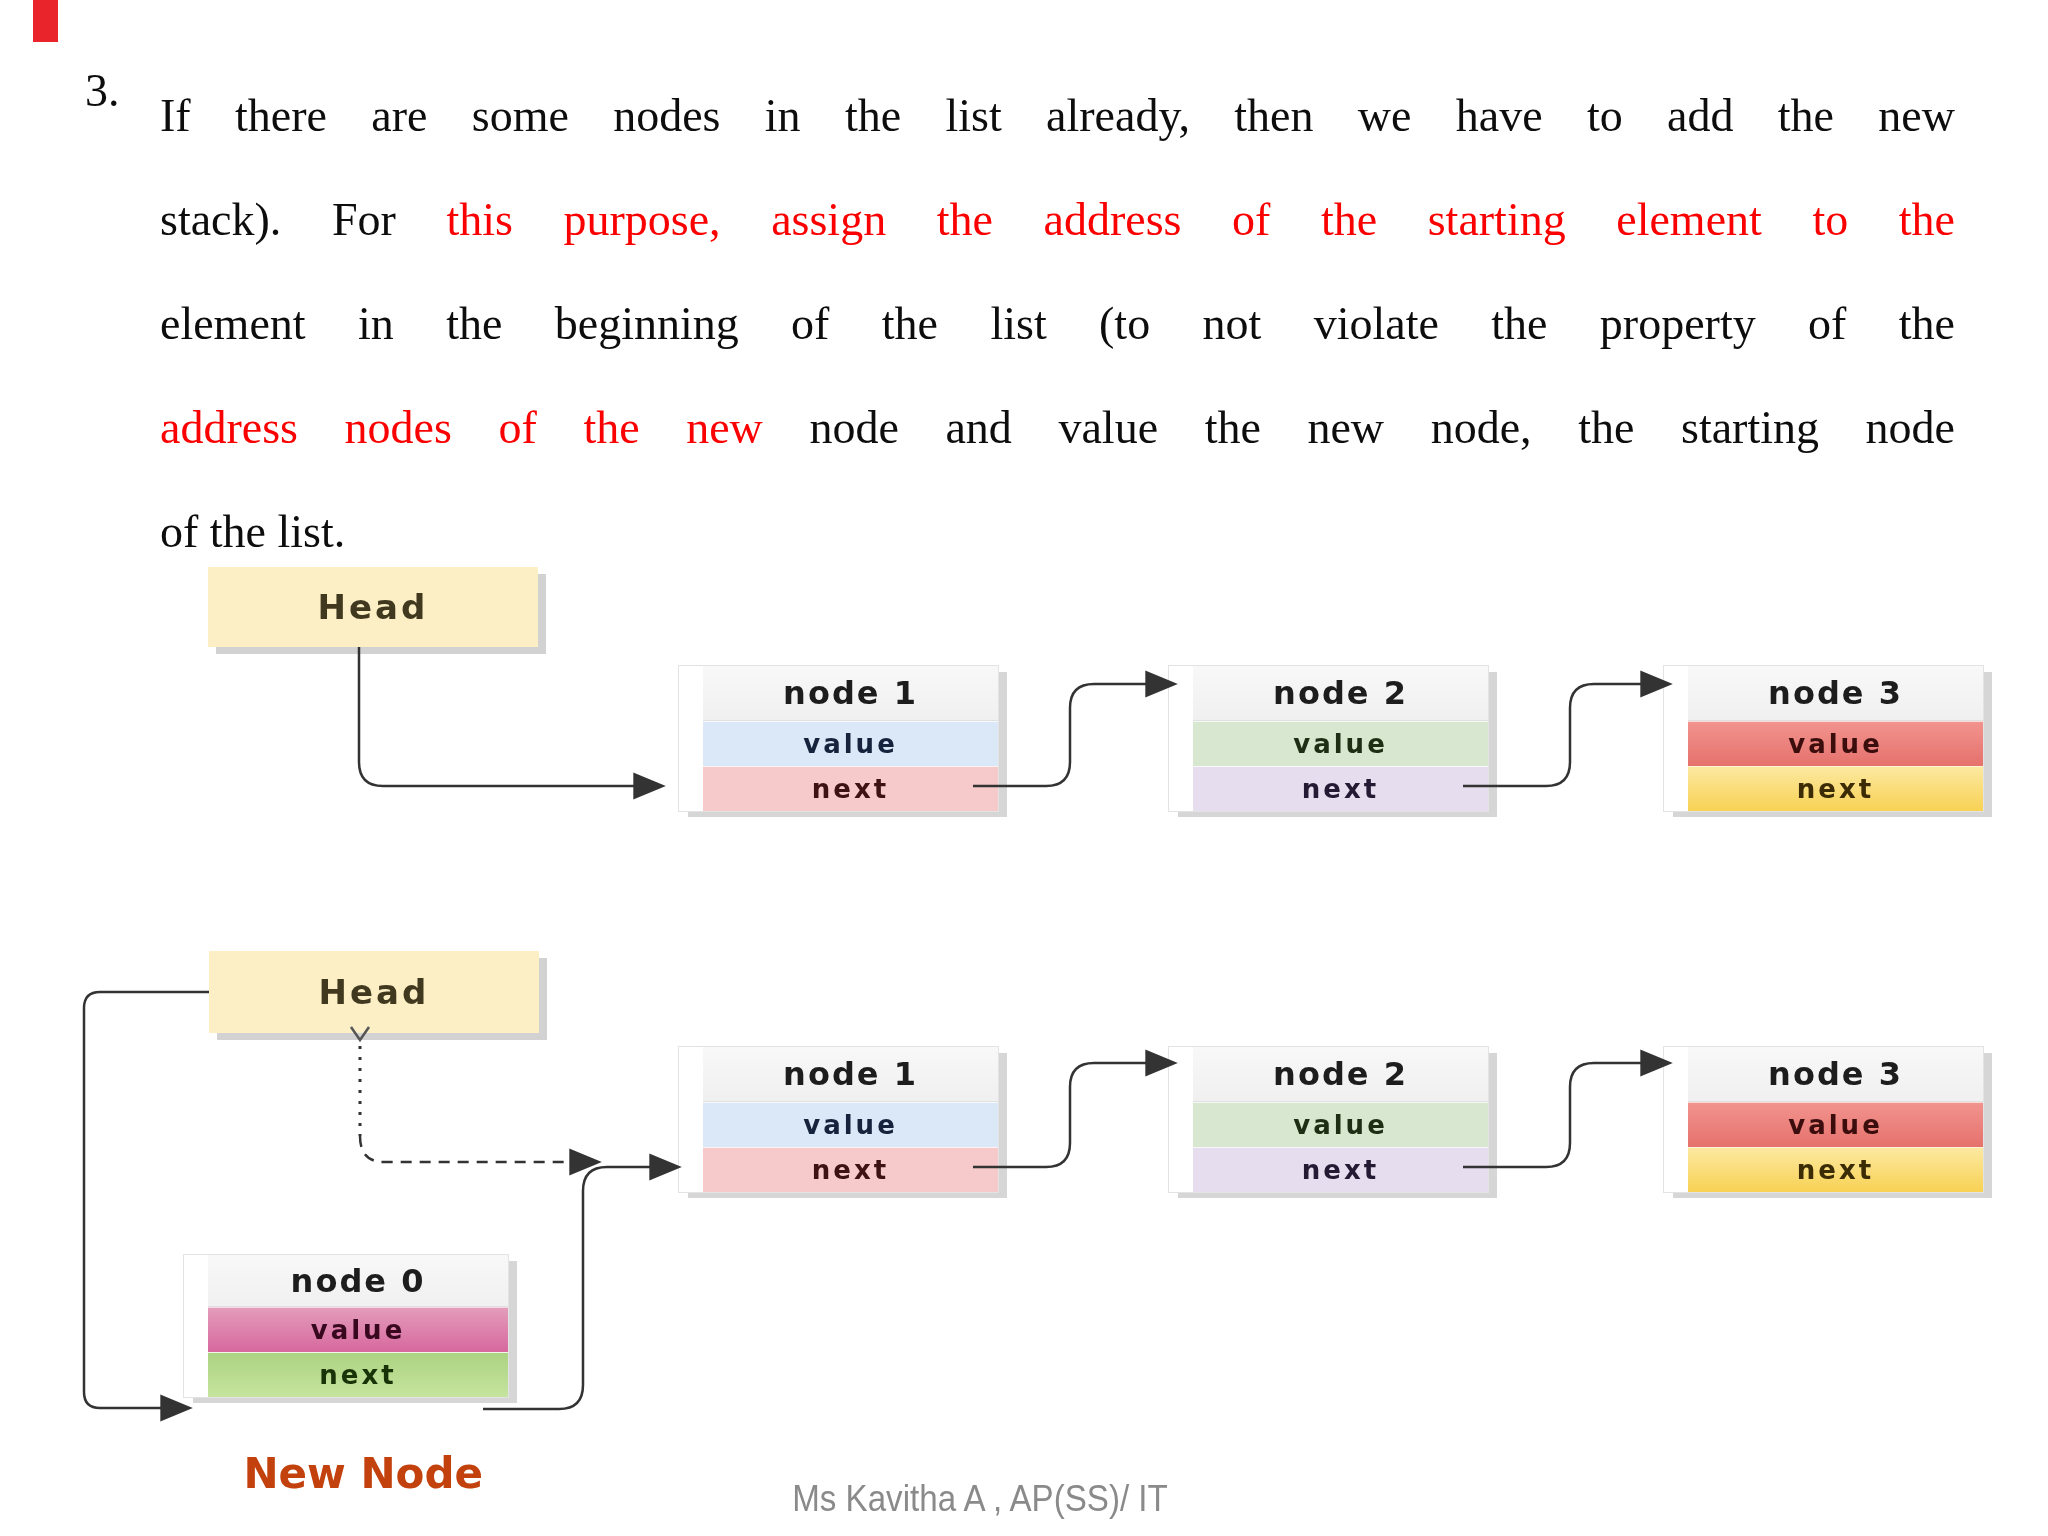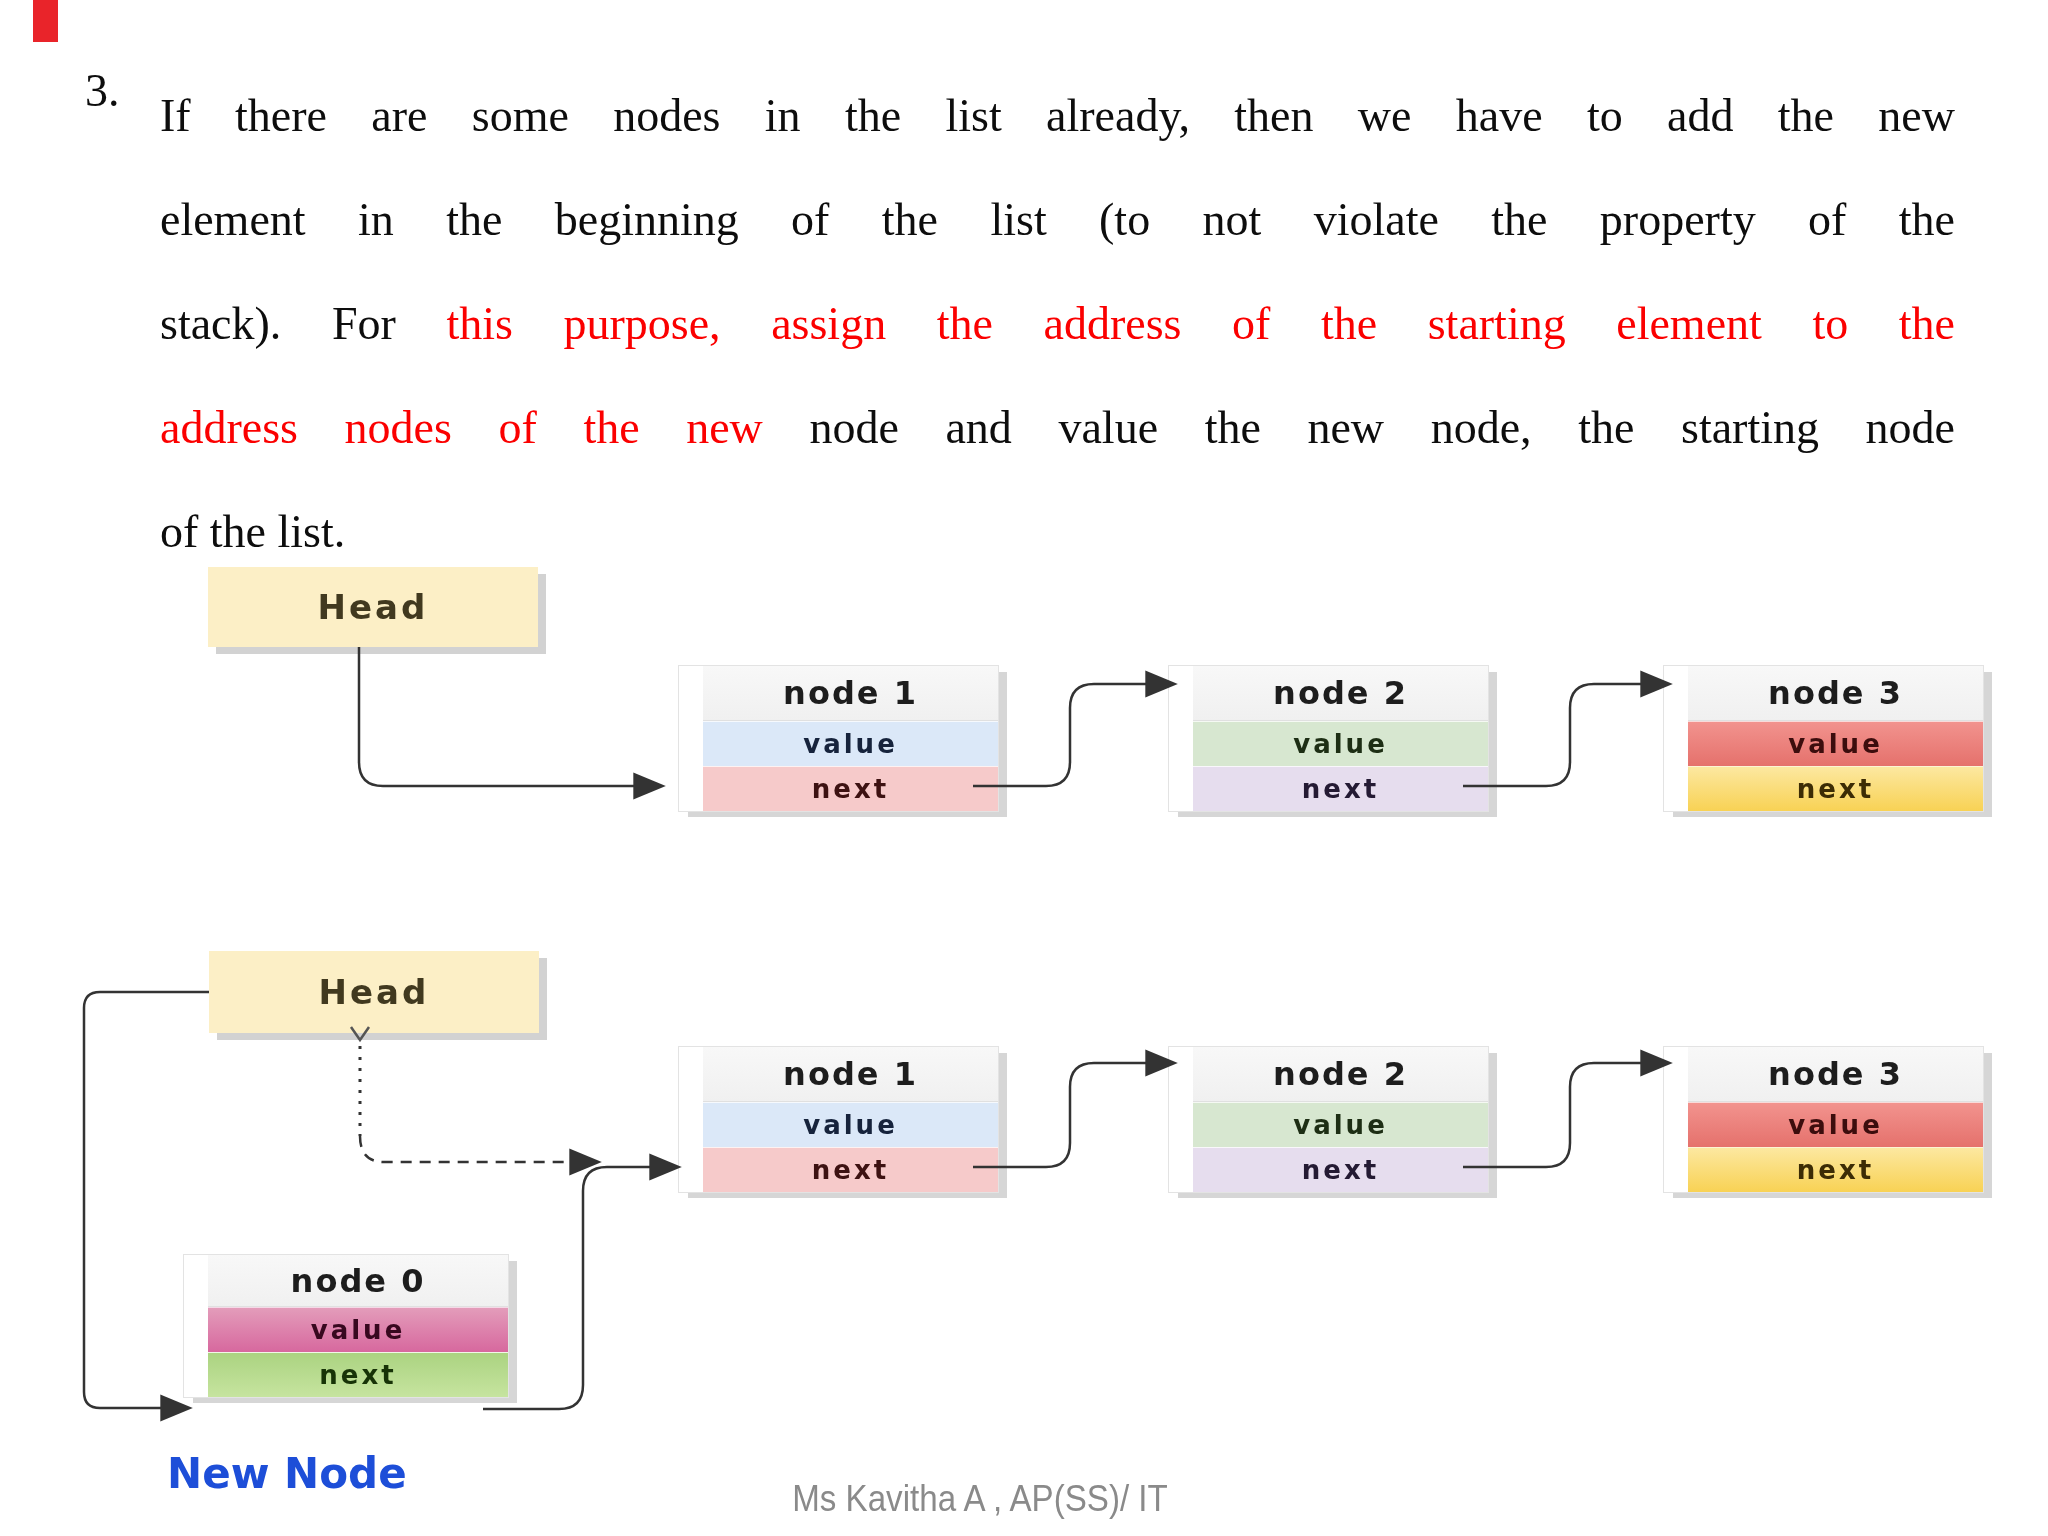--- a/index.html
+++ b/index.html
@@ -33,42 +33,42 @@
   .v-blue{background:#dbe8f8;color:#16233c;}
   .x-pink{background:#f6caca;color:#3d1212;}
   .v-green{background:#d7e7d0;color:#1d2e14;}
   .x-purple{background:#e6ddee;color:#241a33;}
   .v-red{background:linear-gradient(180deg,#f2938e,#e5716c);color:#3c0d0d;}
   .x-gold{background:linear-gradient(180deg,#fce8a0,#f8d254);color:#3c2c05;}
   .v-magenta{background:linear-gradient(180deg,#e39cba,#d7689e);color:#38081f;}
   .x-lime{background:linear-gradient(180deg,#abd381,#c6e49f);color:#173307;}
 
   
-  #new-node-caption{position:absolute;left:167px;top:1452px;width:300px;height:37px;overflow:hidden;
-        text-align:left;font:bold 42px/44px "DejaVu Sans",sans-serif;color:#1d4ed8;}
+  #new-node-caption{position:absolute;left:183px;top:1452px;width:300px;height:37px;overflow:hidden;
+        text-align:right;font:bold 42px/44px "DejaVu Sans",sans-serif;color:#c2410c;}
 
   
   #footer{position:absolute;left:700px;top:1478px;width:560px;text-align:center;
         font:36px "Liberation Sans",sans-serif;color:#8a8a8a;
         transform:scaleX(.92);transform-origin:center;}
 
   #wires{position:absolute;left:0;top:0;pointer-events:none;}
 </style>
 </head>
 <body>
 
 <div id="slide">
 
   <div id="accent"></div>
 
   <div id="list-number">3.</div>
   <div id="para">
     <div class="pline"><span>If there are some nodes in the list already, then we have to add the new</span></div>
+    <div class="pline"><span>stack). For </span><span class="red">this purpose, assign the address of the starting element to the</span></div>
     <div class="pline"><span>element in the beginning of the list (to not violate the property of the</span></div>
-    <div class="pline"><span>stack). For </span><span class="red">this purpose, assign the address of the starting element to the</span></div>
     <div class="pline"><span class="red">address nodes of the new </span><span>node and value the new node, the starting node</span></div>
     <div class="pline last"><span>of the list.</span></div>
   </div>
 
   <div class="headbox" style="left:208px;top:567px;height:80px;">Head</div>
 
   <div class="node" style="left:678px;top:665px;">
     <div class="node-header">node 1</div>
     <div class="cell v-blue">value</div>
     <div class="cell x-pink">next</div>

